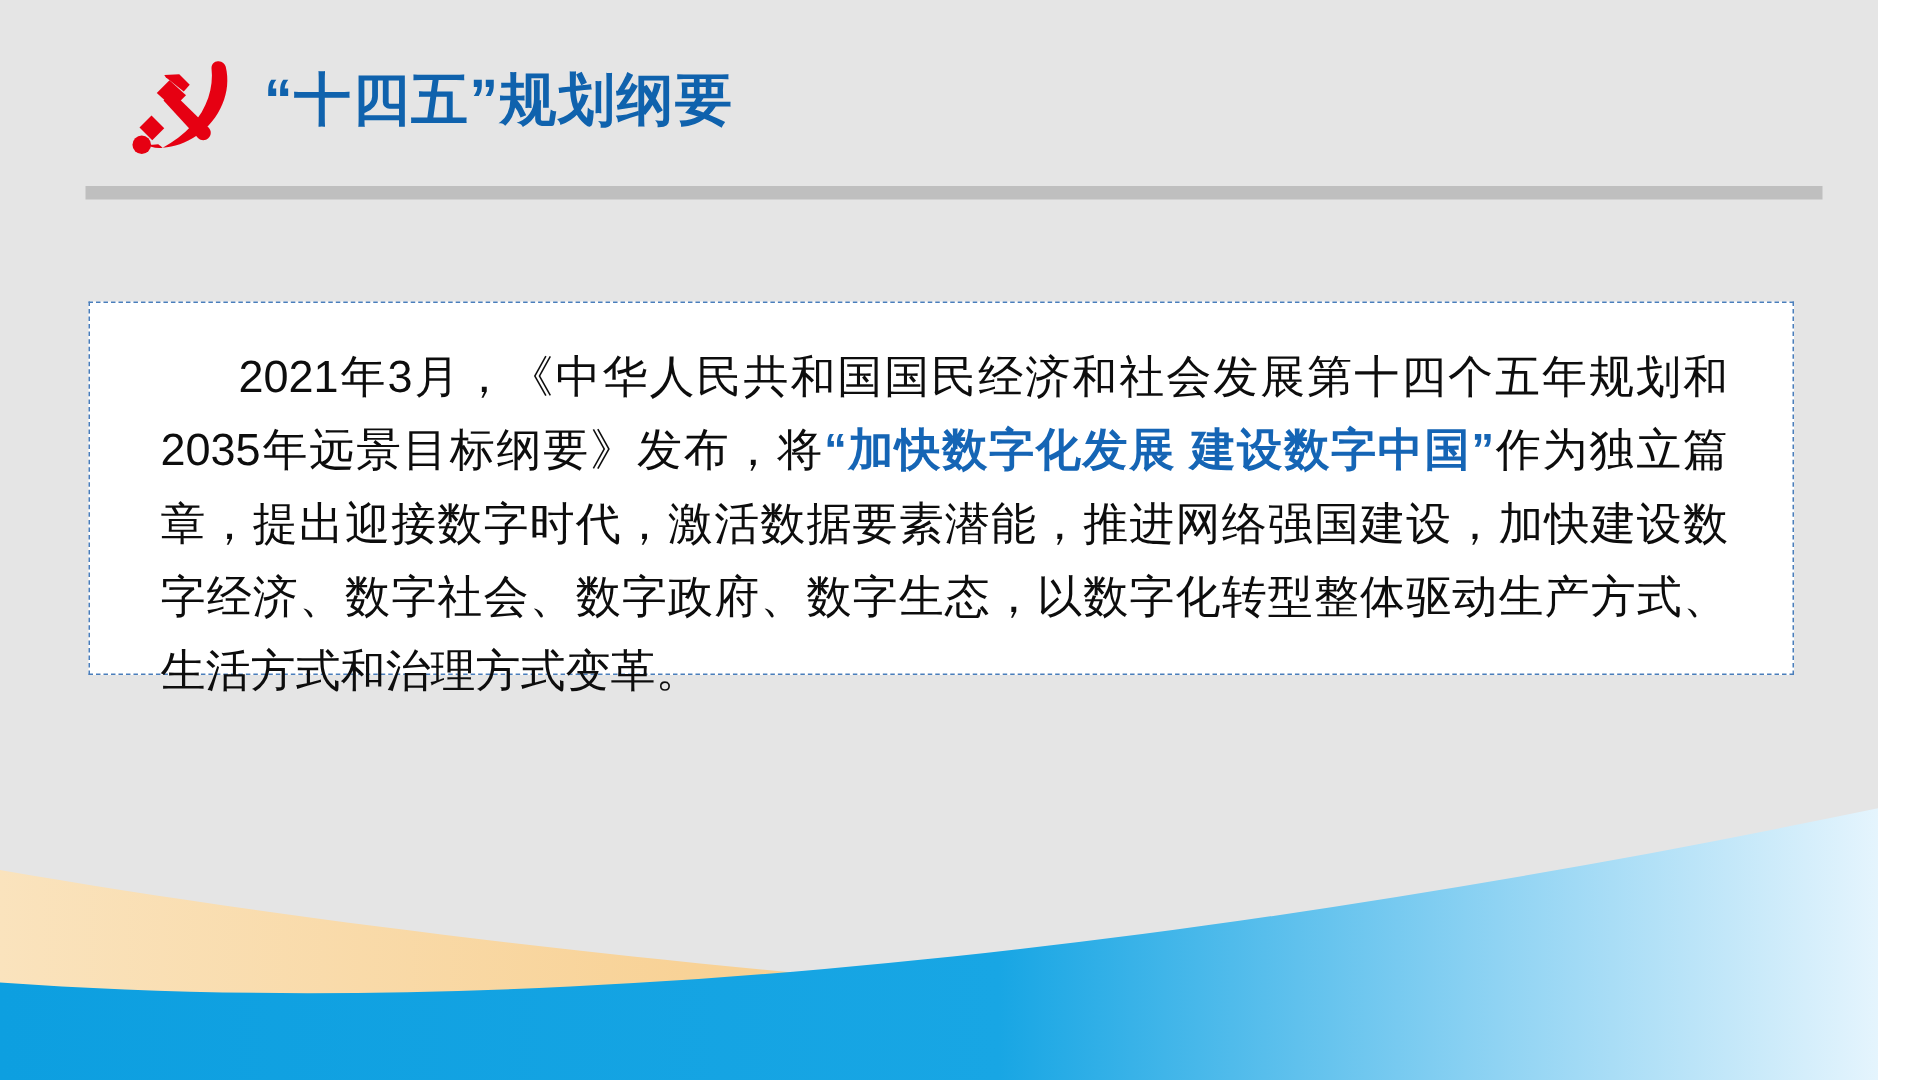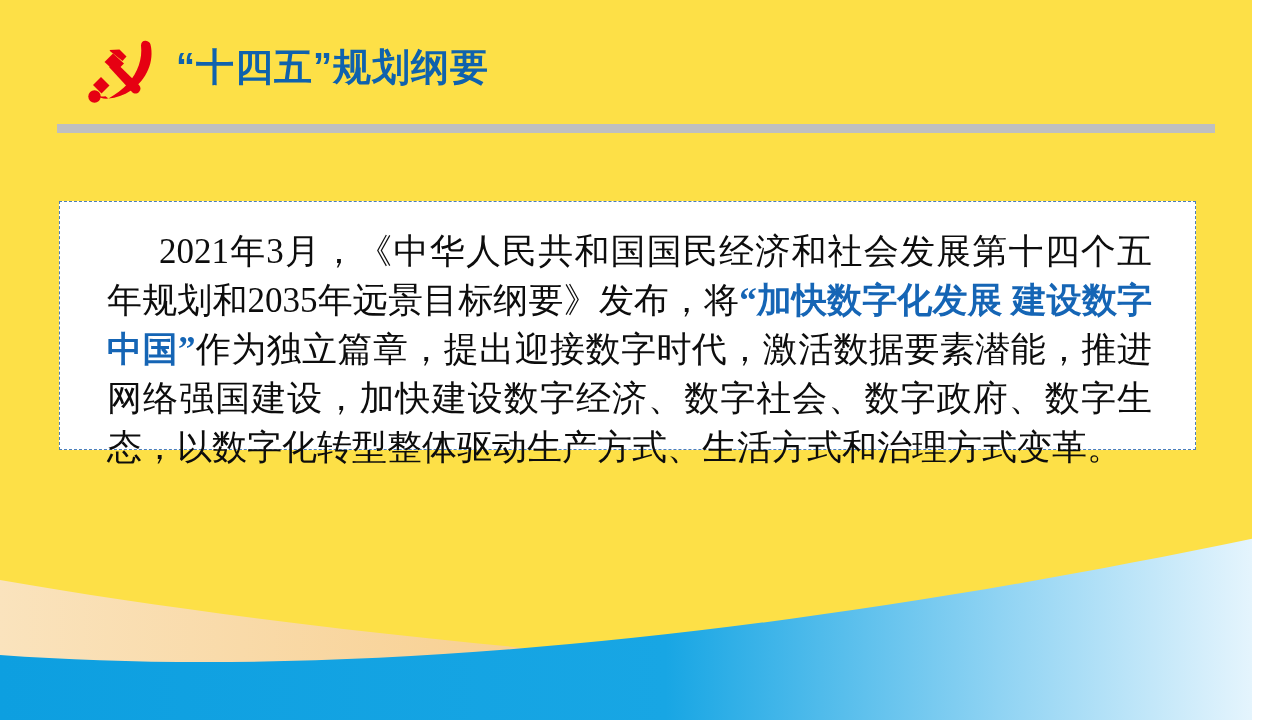--- a/index.html
+++ b/index.html
@@ -8,21 +8,21 @@
     font-family:"Liberation Sans","DejaVu Sans",sans-serif;
     background:#ffffff;
     position:relative;
     overflow:hidden;
   }
   #slide {
     position:absolute;
     inset:0;
     width:1252px;
     height:720px;
-    background:#fde047;
+    background:#e5e5e5;
     overflow:hidden;
   }
 
   
   #header {
     position:absolute;
     left:0; top:0;
     width:1280px; height:120px;
   }
   #party-emblem {
@@ -54,26 +54,26 @@
     position:absolute;
     left:59px; top:201px;
     width:1137px; height:249px;
     border:1.6px dashed #4a7ebb;
     background:#ffffff;
   }
   #paragraph {
     position:absolute;
     left:47px; top:25px;
     width:1045px;
-    font-size:35px;
+    font-size:30px;
     line-height:49px;
     color:#0d0d0d;
     text-align:justify;
     text-justify:inter-character;
-    font-family:Liberation Serif, serif;
+    font-family:Liberation Sans, sans-serif;
   }
   #paragraph .indent { display:inline-block; width:52px; }
   #paragraph .accent {
     color:#1565b5;
     font-weight:bold;
   }
 
   
   #waves {
     position:absolute;

